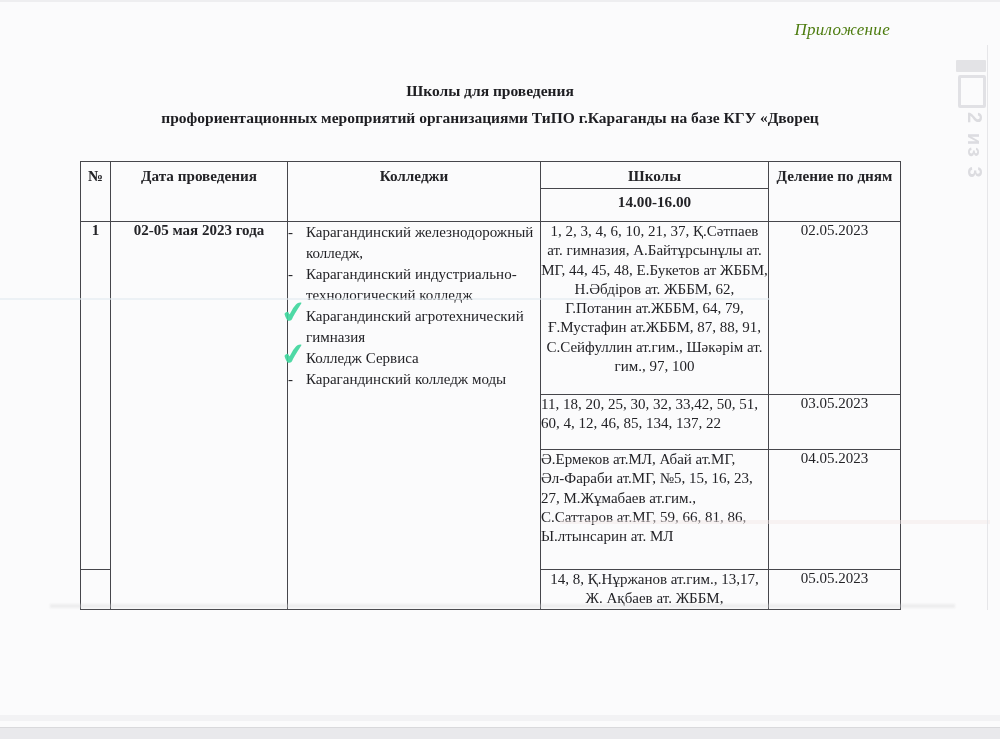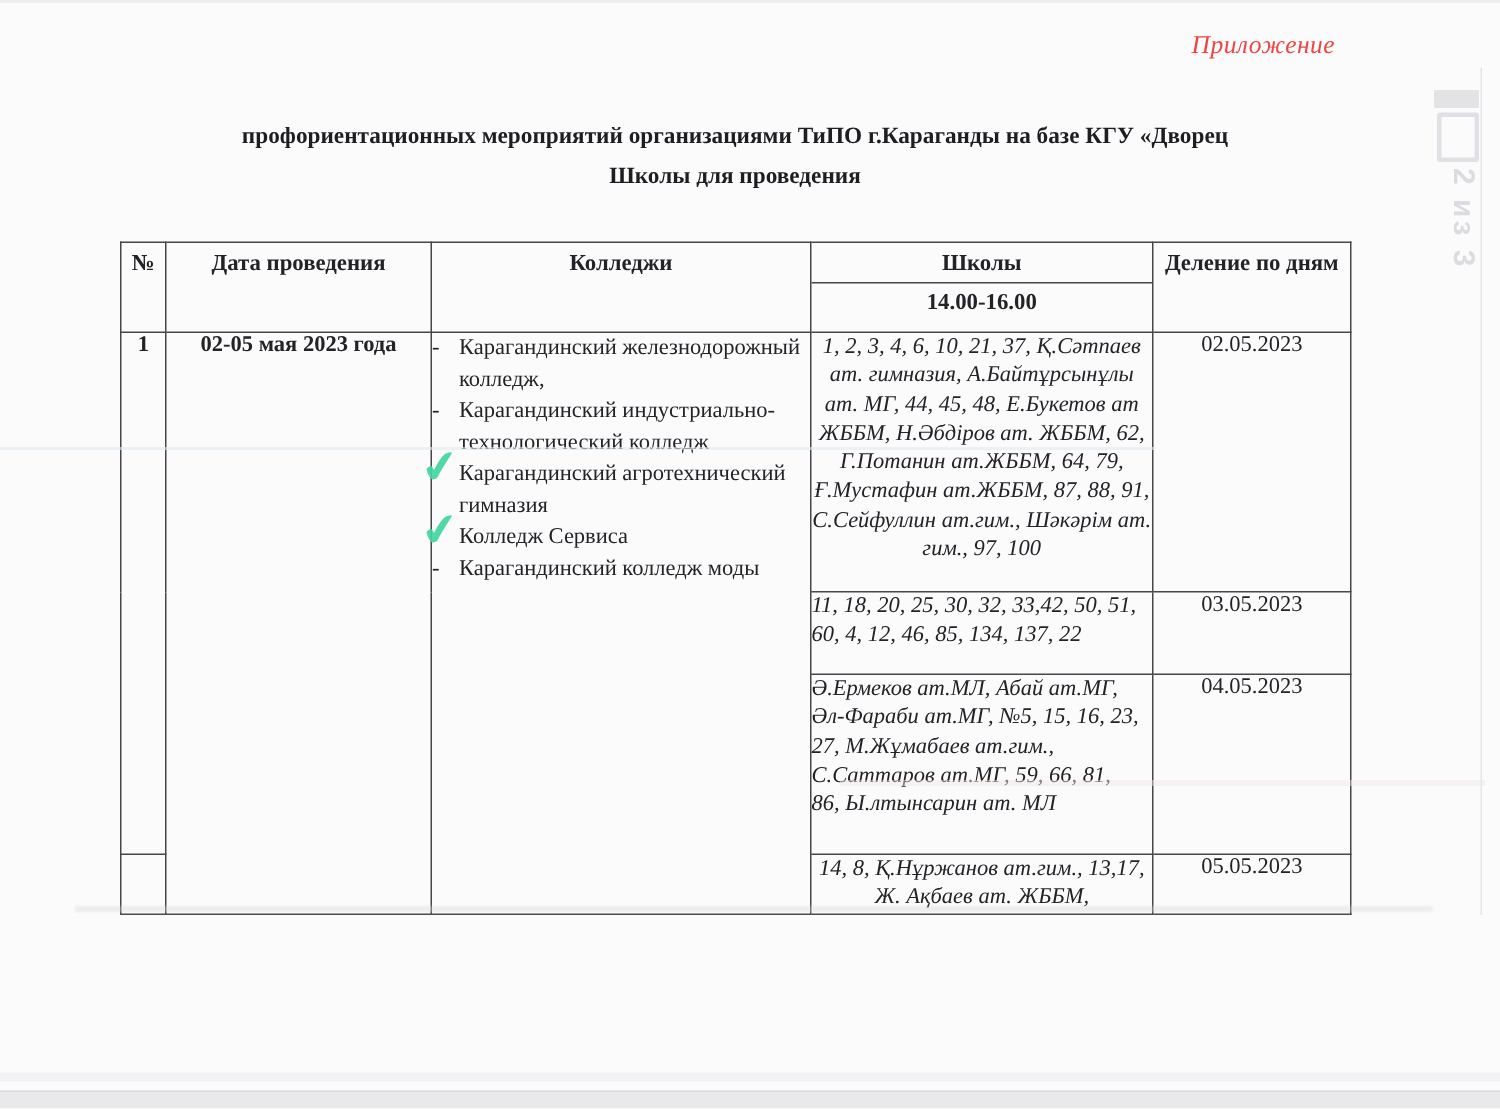--- a/index.html
+++ b/index.html
@@ -5,21 +5,21 @@
   html,body{margin:0;padding:0;background:#fff;}
   .page{
     position:relative;width:1000px;height:739px;overflow:hidden;
     background:#fbfbfc;
     font-family:"Liberation Serif","DejaVu Serif",serif;
     color:#232327;
   }
   .top-edge{position:absolute;top:0;left:0;width:100%;height:2px;background:#eeeef0;}
   .corner-label{
     position:absolute;top:20px;right:110px;
-    font-style:italic;font-size:17px;color:#ef4444;letter-spacing:.3px;
+    font-style:italic;font-size:17px;color:#4d7c0f;letter-spacing:.3px;
   }
   .doc-title{
     position:absolute;top:77px;left:100px;width:780px;
     text-align:center;font-weight:700;font-size:15.5px;line-height:27px;color:#1e1e22;
   }
   
   .doc-table{
     position:absolute;top:161px;left:80px;width:820px;
     border-collapse:collapse;table-layout:fixed;
   }
@@ -39,21 +39,21 @@
   .cell-date{text-align:center;font-weight:700;padding-top:6px;font-size:15.5px;}
   .cell-colleges{padding:5px 34px 0 6px;}
   .college-item{display:flex;line-height:21px;position:relative;}
   .college-item .bullet{width:18px;flex:none;}
   .college-item .check{
     position:absolute;left:-7px;top:-8px;width:18px;
     font-size:30px;line-height:30px;font-weight:700;
     color:rgba(64,214,157,.92);transform:rotate(-8deg);
     font-family:"DejaVu Sans",sans-serif;
   }
-  .cell-schools{line-height:19.3px;font-size:14.8px;padding:2px 3px;font-style:italic;}
+  .cell-schools{line-height:19.3px;font-size:14.8px;padding:2px 3px;}
   .cell-schools.center{text-align:center;}
   .cell-schools.left{text-align:left;padding-left:0;padding-right:6px;}
   .cell-day{text-align:center;font-weight:400;padding-top:4px;font-size:15.5px;}
   
   .fold-line{position:absolute;top:298px;left:0;width:770px;height:2px;background:#e2ebf0;opacity:.6;}
   .smudge{position:absolute;top:520px;left:560px;width:430px;height:4px;background:#f2e6e6;opacity:.45;}
   .bottom-smear{position:absolute;top:604px;left:50px;width:905px;height:4px;background:#d8d8d8;opacity:.4;filter:blur(1px);}
   .pre-strip{position:absolute;top:715px;left:0;width:100%;height:6px;background:#ececee;opacity:.6;}
   .bottom-strip{position:absolute;bottom:0;left:0;width:100%;height:11px;background:#e9e9ec;border-top:1px solid #d9d9dc;}
   .right-edge{position:absolute;top:45px;left:987px;width:1px;height:565px;background:#e6e6e9;}
@@ -79,22 +79,22 @@
 
   <div class="watermark">
     <div class="pages-icon">
       <span class="pi-top"></span>
       <span class="pi-body"></span>
     </div>
     <div class="pager-text">2 из 3</div>
   </div>
 
   <div class="doc-title">
+    <div>Школы для проведения</div>
     <div>профориентационных мероприятий организациями ТиПО г.Караганды на базе КГУ «Дворец</div>
-    <div>Школы для проведения</div>
   </div>
 
   <table class="doc-table">
     <colgroup>
       <col style="width:30px">
         <col style="width:177px">
         <col style="width:253px">
         <col style="width:228px">
         <col style="width:132px">
     </colgroup>

